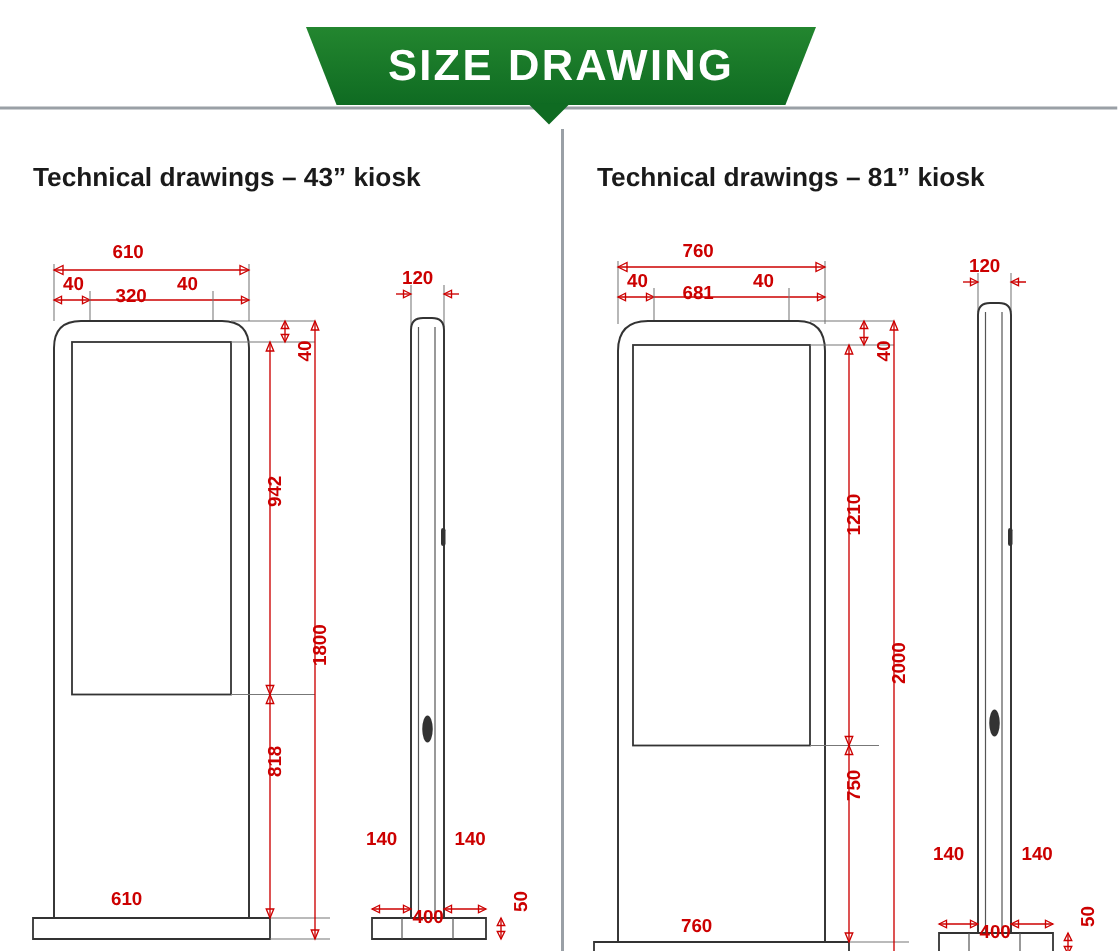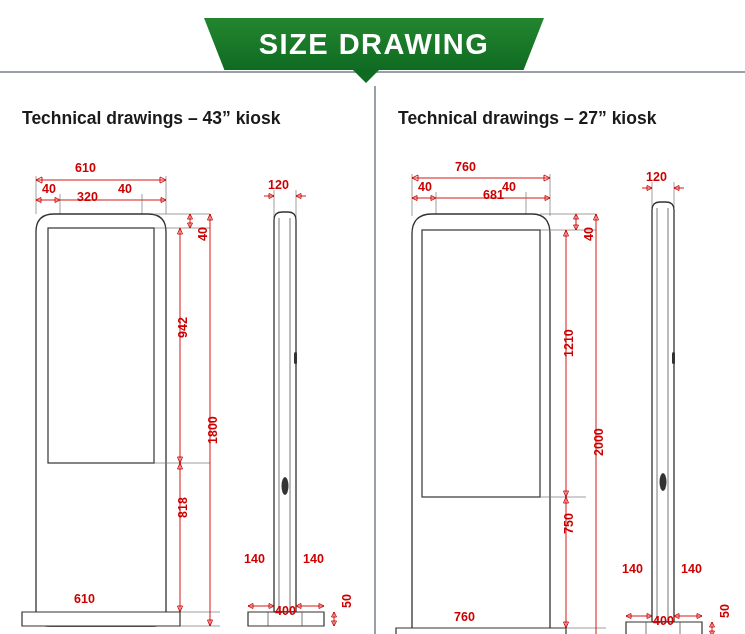--- a/index.html
+++ b/index.html
@@ -198,21 +198,21 @@
       </svg>
     </div>
     <div class="dim" style="left:268px; top:92px;">120</div>
     <div class="dim" style="left:244px; top:466px;">140</div>
     <div class="dim" style="left:303px; top:466px;">140</div>
     <div class="dim" style="left:275px; top:518px;">400</div>
     <div class="dim vert" style="left:340px; top:522px;">50</div>
   </div>
 
   <div class="panel right">
-    <div class="panel-title">Technical drawings – 27”  kiosk</div>
+    <div class="panel-title">Technical drawings – 81”  kiosk</div>
 
     <div class="svgbox" style="left:14px; top:60px; width:230px; height:500px;">
       <svg width="230" height="500" viewBox="0 0 230 500">
 
         <line class="ext" x1="22" y1="28" x2="22" y2="70"></line>
         <line class="ext" x1="160" y1="28" x2="160" y2="70"></line>
         <line class="ln-dim" x1="22" y1="32" x2="160" y2="32"></line>
         <path class="ln-dim" d="M22 32 l6 -3 v6 z" fill="#cc0000"></path>
         <path class="ln-dim" d="M160 32 l-6 -3 v6 z" fill="#cc0000"></path>
 
@@ -253,21 +253,21 @@
         <path class="ln-dim" d="M206 68 l-2.5 6 h5 z" fill="#cc0000"></path>
         <path class="ln-dim" d="M206 498 l-2.5 -6 h5 z" fill="#cc0000"></path>
 
         <line class="ln-dim" x1="6" y1="510" x2="176" y2="510"></line>
         <path class="ln-dim" d="M6 510 l6 -3 v6 z" fill="#cc0000"></path>
         <path class="ln-dim" d="M176 510 l-6 -3 v6 z" fill="#cc0000"></path>
       </svg>
     </div>
     <div class="dim" style="left:79px;  top:74px;">760</div>
     <div class="dim" style="left:42px;  top:94px;">40</div>
-    <div class="dim" style="left:79px;  top:102px;margin-left:28px;">681</div>
+    <div class="dim" style="left:79px;  top:102px;">681</div>
     <div class="dim" style="left:126px; top:94px;">40</div>
     <div class="dim vert" style="left:206px; top:155px;">40</div>
     <div class="dim vert" style="left:186px; top:271px;">1210</div>
     <div class="dim vert" style="left:186px; top:448px;">750</div>
     <div class="dim vert" style="left:216px; top:370px;">2000</div>
     <div class="dim" style="left:78px; top:524px;">760</div>
 
     <div class="svgbox" style="left:240px; top:80px; width:120px; height:470px;">
       <svg width="120" height="470" viewBox="0 0 120 470">
 

